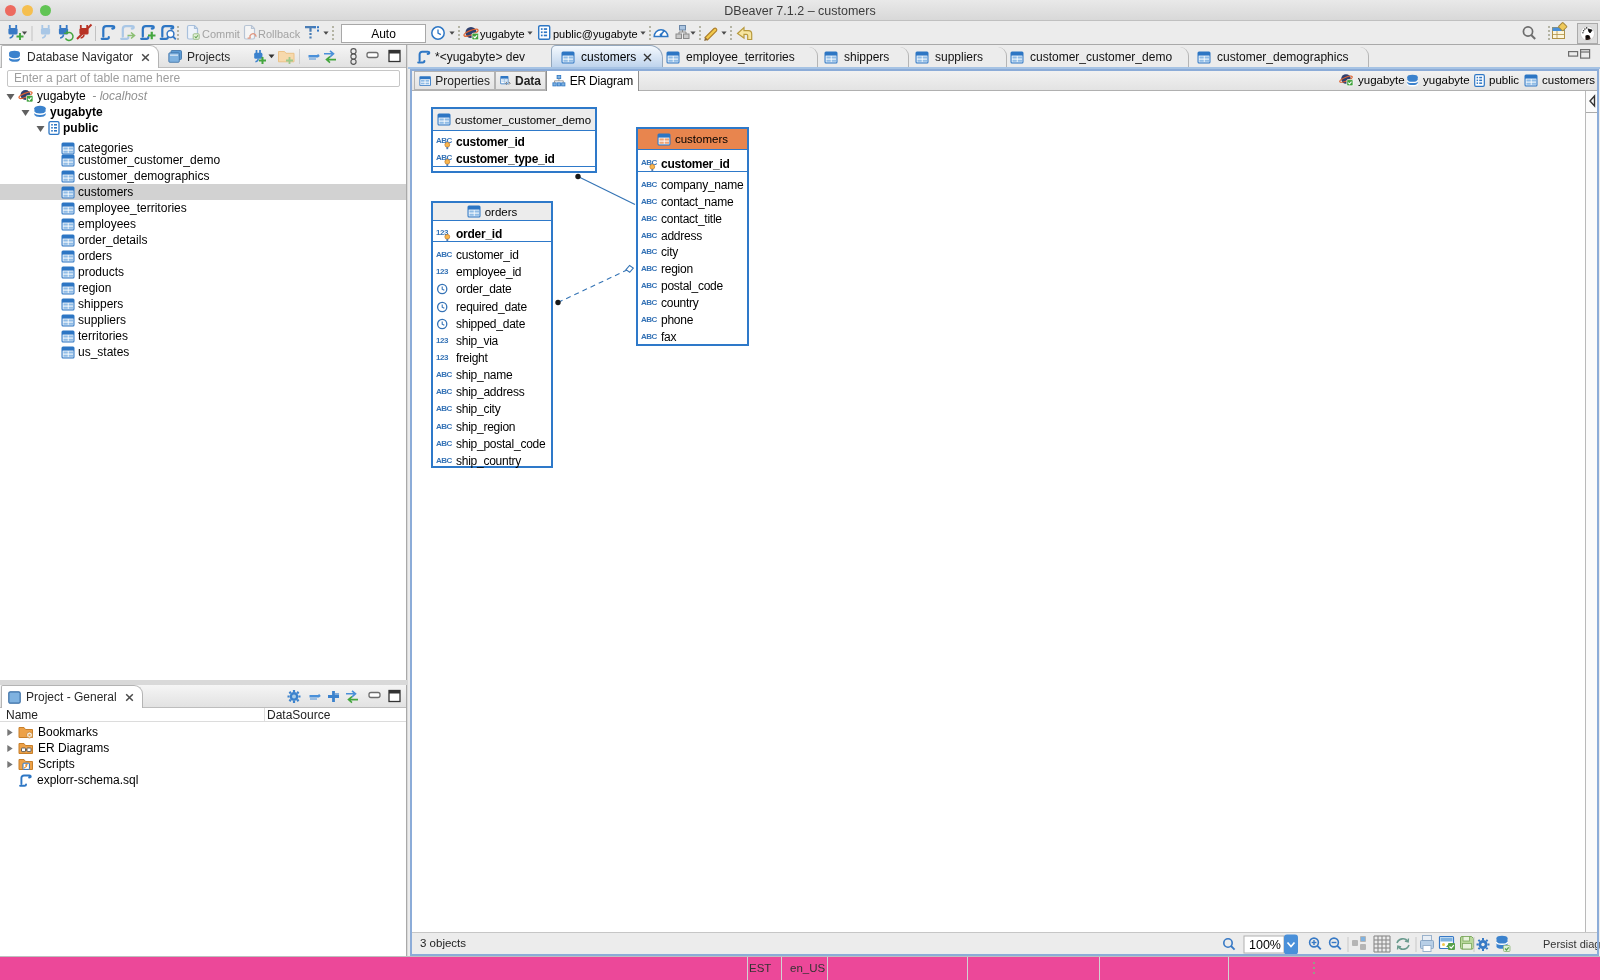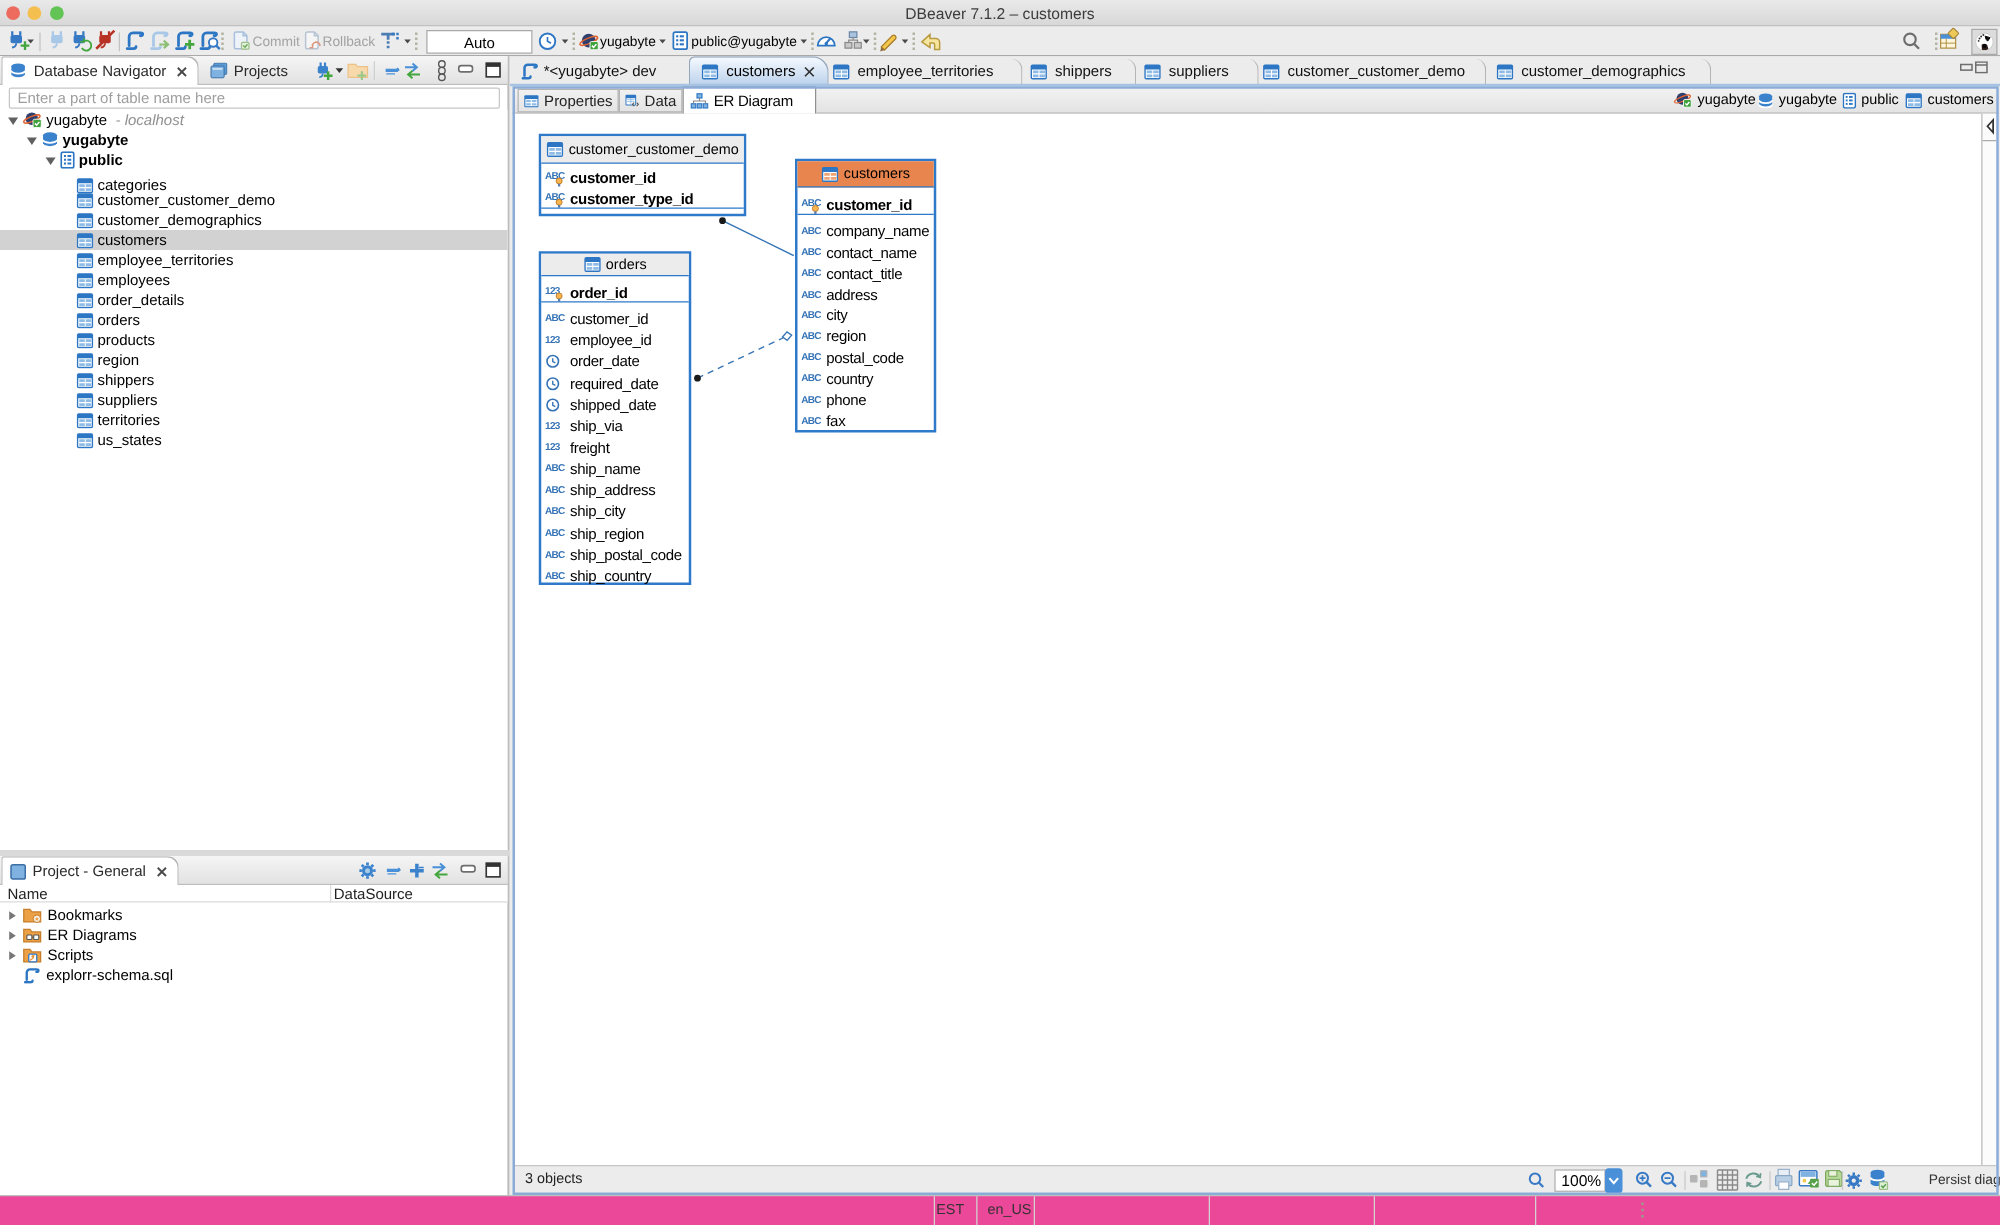--- a/index.html
+++ b/index.html
@@ -696,30 +696,30 @@
         <svg width="14" height="12" viewBox="0 0 14 12">
             <rect x="0.5" y="0.5" width="13" height="11" rx="1" fill="#2d76c4"></rect>
             <rect x="1.5" y="4" width="11" height="6.5" fill="#fff"></rect>
             <rect x="2.2" y="4.8" width="4.2" height="2" fill="#8fbce6"></rect>
             <rect x="7.4" y="4.8" width="4.2" height="2" fill="#8fbce6"></rect>
             <rect x="2.2" y="7.8" width="4.2" height="2" fill="#8fbce6"></rect>
             <rect x="7.4" y="7.8" width="4.2" height="2" fill="#8fbce6"></rect>
           </svg>
         Properties
       </div>
-      <div class="stab" style="left:85px; width:51px;">
+      <div class="stab" style="left:85px; width:51px;font-weight:bold;">
         <svg width="15" height="13" viewBox="0 0 15 13">
             <rect x="0.5" y="0.5" width="11" height="11" rx="1" fill="#2d76c4"></rect>
             <rect x="1.5" y="4" width="9" height="6.5" fill="#fff"></rect>
             <path d="M2.2 5.5 h7.6 M2.2 7.5 h7.6 M6 4 v6.5" stroke="#8fbce6" stroke-width="0.9" fill="none"></path>
             <path d="M9.5 8.5 l-1.8 1.8 1.8 1.8 M12 8.5 l1.8 1.8 -1.8 1.8" stroke="#555" stroke-width="1.1" fill="none"></path>
           </svg>
         Data
       </div>
-      <div id="stab-sel" style="left:136px; width:107px;">
+      <div id="stab-sel" style="left:136px; width:93px;">
         <svg width="15" height="14" viewBox="0 0 15 14">
             <rect x="5.6" y="1" width="4" height="3.4" fill="#7fb2e0" stroke="#2d76c4" stroke-width="0.9"></rect>
             <rect x="1" y="9" width="3.6" height="3.4" fill="#7fb2e0" stroke="#2d76c4" stroke-width="0.9"></rect>
             <rect x="5.8" y="9" width="3.6" height="3.4" fill="#7fb2e0" stroke="#2d76c4" stroke-width="0.9"></rect>
             <rect x="10.6" y="9" width="3.6" height="3.4" fill="#7fb2e0" stroke="#2d76c4" stroke-width="0.9"></rect>
             <path d="M7.6 4.4 v2.4 M2.8 9 v-2.2 h9.6 v2.2" stroke="#888" stroke-width="0.9" fill="none"></path>
           </svg>
         ER Diagram
       </div>
       <div class="crumb" style="left:929px;">

